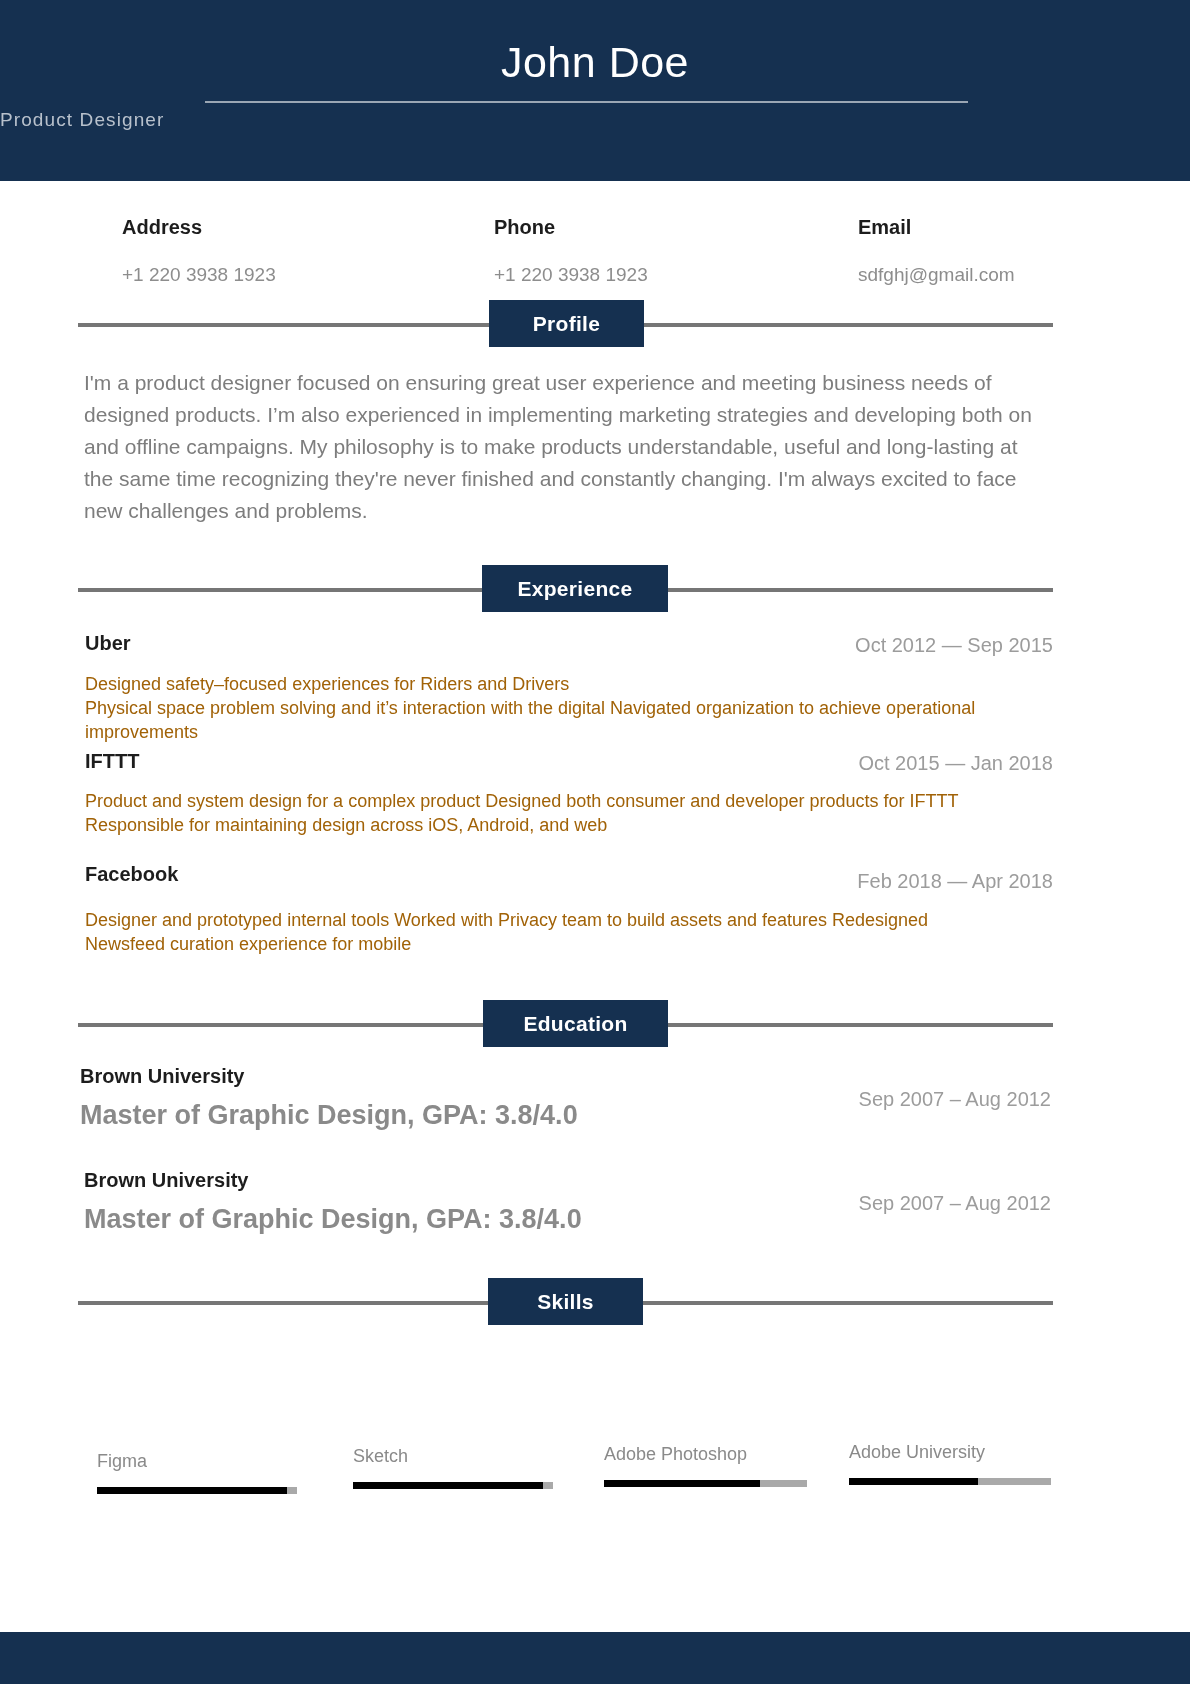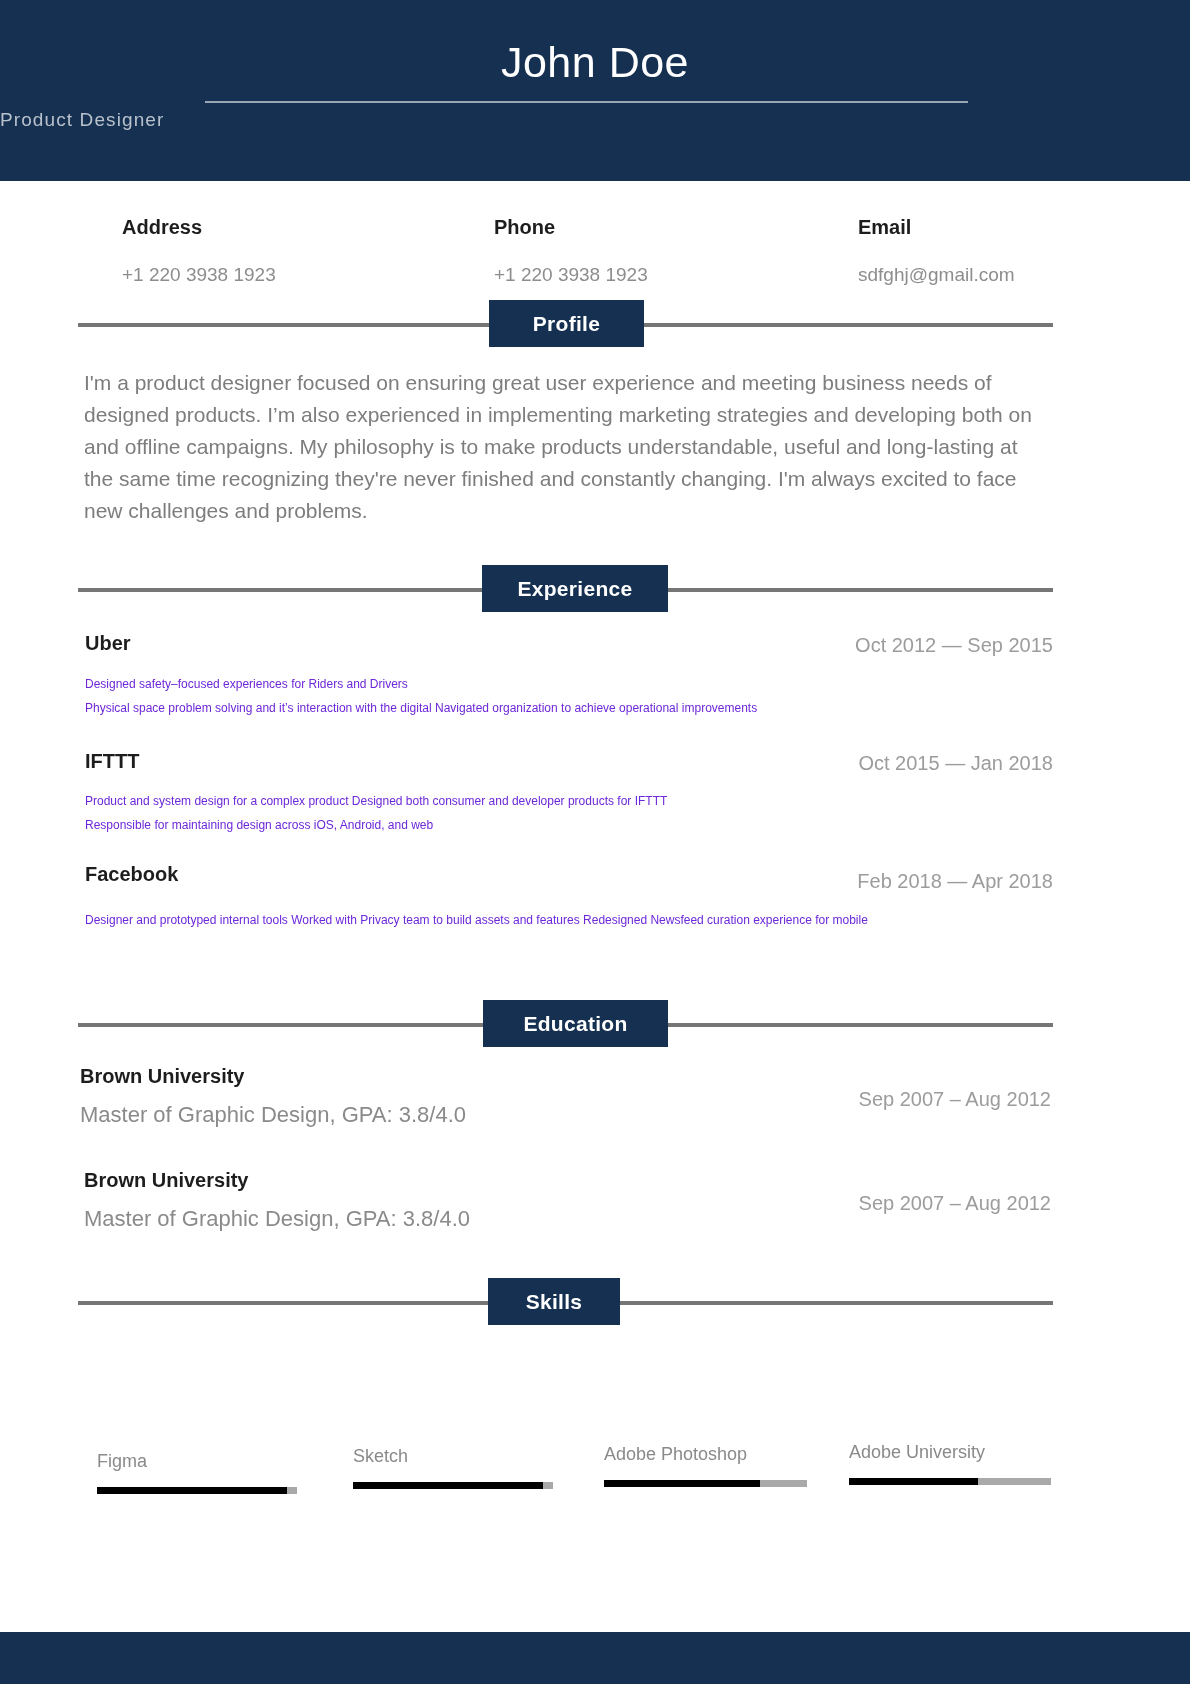--- a/index.html
+++ b/index.html
@@ -137,30 +137,30 @@
     right: 137px;
     color: #9c9c9c;
     font-size: 20px;
     font-weight: 400;
     line-height: 26px;
     white-space: nowrap;
     text-align: right;
   }
   .entry-desc {
     position: absolute;
-    color: #6d28d9;
-    font-size: 12px;
+    color: #a16207;
+    font-size: 18px;
     font-weight: 400;
     line-height: 24px;
   }
   .entry-degree {
     position: absolute;
     color: #8a8a8a;
-    font-size: 22px;
-    font-weight: 400;
+    font-size: 27px;
+    font-weight: 700;
     line-height: 28px;
     white-space: nowrap;
   }
 
   
   .skills {
     position: absolute;
     left: 0; top: 1440px;
     width: 1190px;
     height: 80px;
@@ -264,21 +264,21 @@
   </div>
 
   <div class="entry" style="top:1167px;">
     <div class="entry-org" style="left:84px; top:0;">Brown University</div>
     <div class="entry-date" style="top:23px; right:139px;">Sep 2007 – Aug 2012</div>
     <div class="entry-degree" style="left:84px; top:38px;">Master of Graphic Design, GPA: 3.8/4.0</div>
   </div>
 
   <div class="section-head" style="top:1278px;">
     <div class="section-line"></div>
-    <div class="section-chip" style="left:488px; width:132px;">Skills</div>
+    <div class="section-chip" style="left:488px; width:155px;">Skills</div>
   </div>
 
   <div class="skills">
     <div class="skill" style="left:97px; width:200px; top:9px;">
       <div class="skill-label">Figma</div>
       <div class="skill-bar">
         <div class="skill-bar-fill" style="width:95%;"></div>
       </div>
     </div>
 

